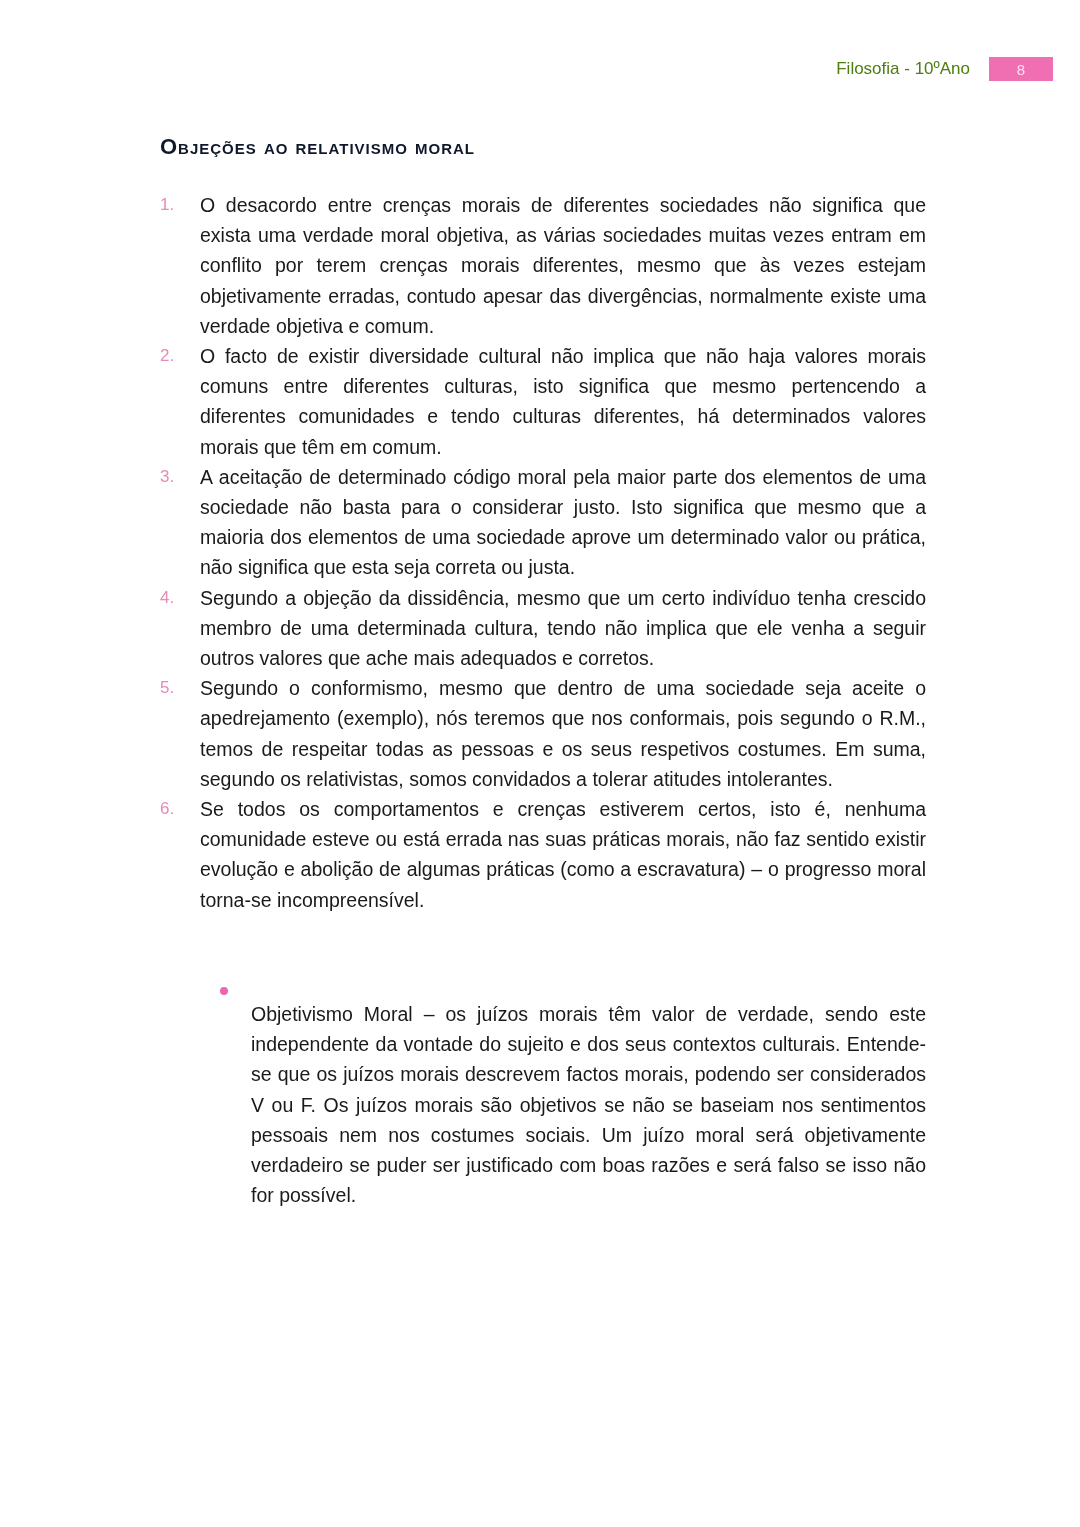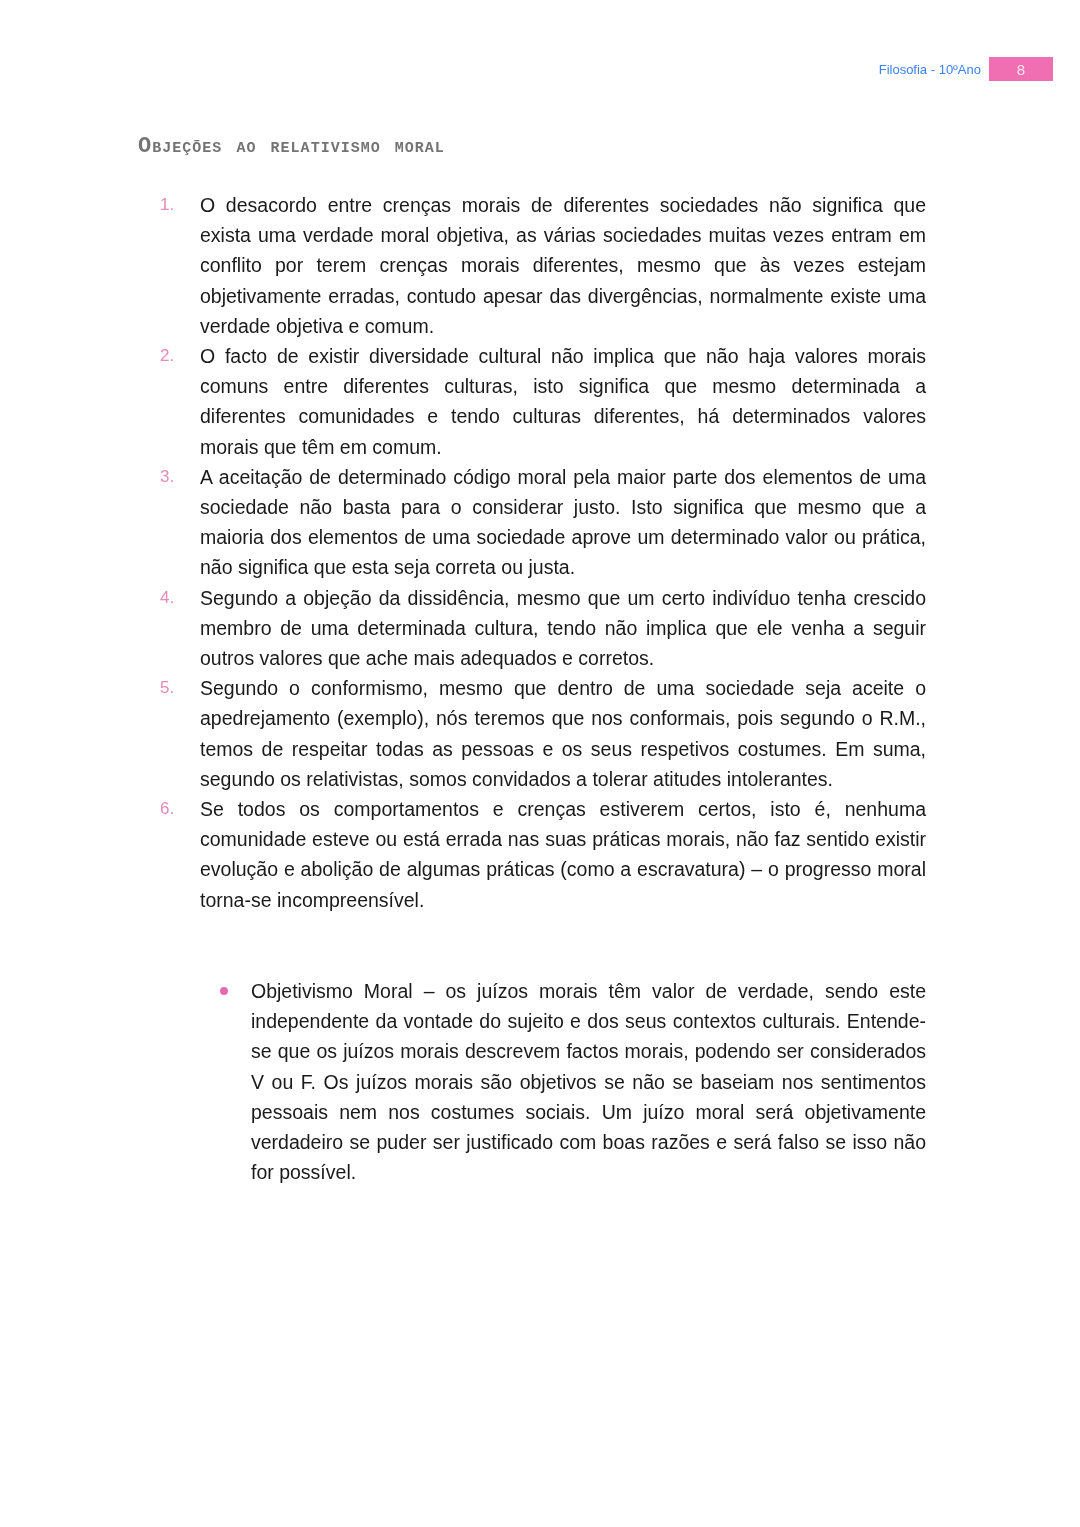--- a/index.html
+++ b/index.html
@@ -1,47 +1,47 @@
 <!DOCTYPE html>
 <html><head>
 <meta charset="utf-8">
 <style>
   html, body { margin: 0; padding: 0; background: #ffffff; }
   body { width: 1080px; height: 1527px; position: relative; overflow: hidden; font-family: "Liberation Sans", sans-serif; color: #1a1a1a; }
   .header { position: absolute; top: 57px; right: 27px; display: flex; align-items: center; }
-  .header-title { font-size: 13px; color: #3b82f6; margin-right: 8px; }
+  .header-title { font-size: 17px; color: #4d7c0f; margin-right: 19px; }
   .page-num { width: 64px; height: 24px; background: #f06fb2; color: #fde0ef; font-size: 15px; display: flex; align-items: center; justify-content: center; }
-  .section-title { position: absolute; top: 134px; left: 138px; font-family: Liberation Mono, monospace; font-variant: small-caps; font-size: 22px; color: #737373; letter-spacing: 1px; }
+  .section-title { position: absolute; top: 134px; left: 160px; font-family: Liberation Sans, sans-serif; font-variant: small-caps; font-size: 22px; color: #0f172a; letter-spacing: 1px; }
   .list { position: absolute; top: 190px; left: 160px; width: 766px; margin: 0; padding: 0; list-style: none; }
   .list li { display: flex; font-size: 19.5px; line-height: 30.2px; }
   .num { width: 40px; flex: 0 0 40px; color: #e78ab9; font-size: 17px; }
   .txt { flex: 1; text-align: justify; }
   .bullet-block { position: absolute; top: 976px; left: 210px; width: 716px; display: flex; font-size: 19.5px; line-height: 30.2px; }
   .dot { flex: 0 0 41px; position: relative; }
   .dot::before { content: ""; position: absolute; left: 10px; top: 11px; width: 8px; height: 8px; border-radius: 50%; background: #e86aae; }
-  .btxt { flex: 1; text-align: justify; }
+  .btxt { flex: 1; text-align: justify; margin-top: 23px; }
 </style>
 </head>
 <body>
 
 <div class="header">
   <span class="header-title">Filosofia - 10ºAno</span>
   <span class="page-num">8</span>
 </div>
 
 <h2 class="section-title" style="margin:0;">Objeções ao relativismo moral</h2>
 
 <ol class="list">
   <li>
     <span class="num">1.</span>
     <span class="txt">O desacordo entre crenças morais de diferentes sociedades não significa que exista uma verdade moral objetiva, as várias sociedades muitas vezes entram em conflito por terem crenças morais diferentes, mesmo que às vezes estejam objetivamente erradas, contudo apesar das divergências, normalmente existe uma verdade objetiva e comum.</span>
   </li>
   <li>
     <span class="num">2.</span>
-    <span class="txt">O facto de existir diversidade cultural não implica que não haja valores morais comuns entre diferentes culturas, isto significa que mesmo determinada a diferentes comunidades e tendo culturas diferentes, há determinados valores morais que têm em comum.</span>
+    <span class="txt">O facto de existir diversidade cultural não implica que não haja valores morais comuns entre diferentes culturas, isto significa que mesmo pertencendo a diferentes comunidades e tendo culturas diferentes, há determinados valores morais que têm em comum.</span>
   </li>
   <li>
     <span class="num">3.</span>
     <span class="txt">A aceitação de determinado código moral pela maior parte dos elementos de uma sociedade não basta para o considerar justo. Isto significa que mesmo que a maioria dos elementos de uma sociedade aprove um determinado valor ou prática, não significa que esta seja correta ou justa.</span>
   </li>
   <li>
     <span class="num">4.</span>
     <span class="txt">Segundo a objeção da dissidência, mesmo que um certo indivíduo tenha crescido membro de uma determinada cultura, tendo não implica que ele venha a seguir outros valores que ache mais adequados e corretos.</span>
   </li>
   <li>

